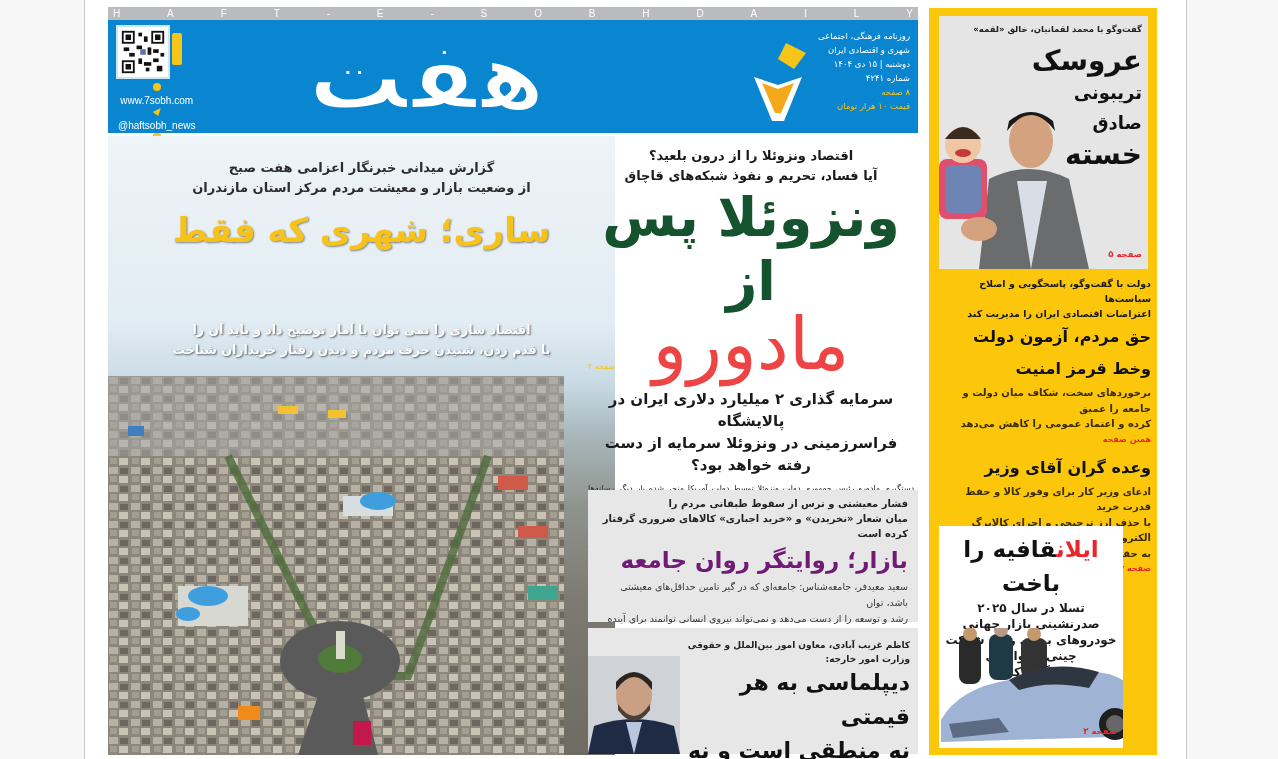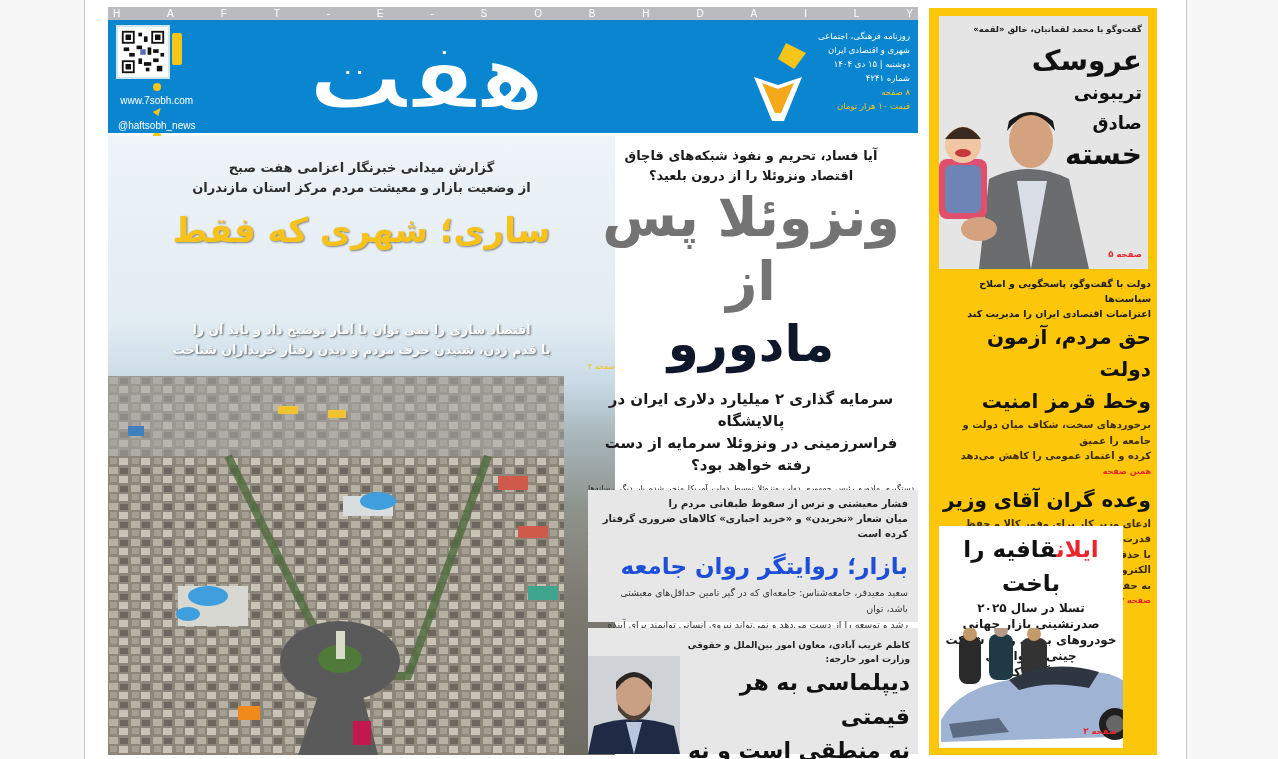--- a/index.html
+++ b/index.html
@@ -29,31 +29,31 @@
           background: linear-gradient(180deg, #eef4f8 0%, #e2ecf3 30%, #c9dae6 40%, #a9b8bd 48%, #8f938d 60%, #7d7a72 75%, #6e6b63 100%); }
   .sari .city { position: absolute; left: 0; top: 240px; width: 456px; height: 379px; }
   .sari .kicker { position: absolute; top: 22px; left: 0; right: 0; text-align: center; direction: rtl; font-size: 13px; line-height: 20px; font-weight: bold; color: #2d2d2d; }
   .sari .title { position: absolute; top: 68px; left: 0; right: 0; text-align: center; direction: rtl; font-size: 34px; line-height: 52px; font-weight: bold; color: #f7c21a; text-shadow: 1px 1px 2px rgba(0,0,0,.45); }
   .sari .lede { position: absolute; top: 184px; left: 10px; right: 10px; text-align: center; direction: rtl; font-size: 12.5px; line-height: 20px; font-weight: bold; color: #fff; text-shadow: 1px 1px 2px rgba(0,0,0,.6); }
   .sari .page-ref { position: absolute; top: 226px; left: 0; right: 0; text-align: right; font-size: 8px; color: #f7c21a; direction: rtl; }
 
   
   .lead { position: absolute; left: 586px; top: 140px; width: 330px; direction: rtl; text-align: center; }
   .lead .kicker { font-size: 13px; font-weight: bold; line-height: 20px; color: #1a1a1a; padding: 6px 0 0 0; text-align: center; }
-  .lead .h1a { font-size: 54px; font-weight: bold; line-height: 64px; color: #737373; letter-spacing: -2px; }
-  .lead .h1b { font-size: 50px; font-weight: bold; line-height: 60px; color: #0f172a; letter-spacing: -1px; }
+  .lead .h1a { font-size: 54px; font-weight: bold; line-height: 64px; color: #14532d; letter-spacing: -2px; }
+  .lead .h1b { font-size: 72px; font-weight: normal; line-height: 60px; color: #ef4444; letter-spacing: -1px; }
   .lead .sub { margin-top: 14px; font-size: 15px; font-weight: bold; line-height: 22px; color: #1a1a1a; }
   .lead .body { margin-top: 6px; font-size: 8px; line-height: 13.6px; color: #222; text-align: justify; padding: 0 2px; }
   .lead .ref { margin-top: 4px; font-size: 9px; color: #e8262d; font-weight: bold; text-align: right; }
 
   
   .gbox { position: absolute; left: 588px; width: 330px; background: #e7e7e8; direction: rtl; }
   .bazaar { top: 490px; height: 132px; padding: 6px 10px; }
   .bazaar .kicker { font-size: 10px; line-height: 15px; font-weight: bold; color: #222; text-align: right; }
-  .bazaar .title { font-size: 23px; line-height: 34px; font-weight: bold; color: #1d4ed8; text-align: right; margin-top: 8px; }
+  .bazaar .title { font-size: 23px; line-height: 34px; font-weight: bold; color: #701a75; text-align: right; margin-top: 2px; }
   .bazaar .body { font-size: 9.5px; line-height: 16px; color: #333; text-align: right; margin-top: 2px; }
   .bazaar .ref { font-size: 8.5px; color: #e8262d; font-weight: bold; margin-top: 3px; }
   .diplo { top: 628px; height: 126px; }
   .diplo .portrait { position: absolute; left: 0; bottom: 0; width: 92px; height: 98px; background: #dcdcdc; overflow: hidden; }
   .diplo .txt { position: absolute; right: 8px; top: 10px; width: 230px; text-align: right; }
   .diplo .kicker { font-size: 9px; line-height: 14px; font-weight: bold; color: #222; }
   .diplo .title { font-size: 22px; line-height: 34px; font-weight: bold; color: #111; }
 
   
   .rcol { position: absolute; left: 929px; top: 8px; width: 228px; height: 747px; background: #fcc70a; }
@@ -62,21 +62,21 @@
   .card1 .title { position: absolute; right: 6px; top: 28px; width: 120px; text-align: right; font-weight: bold; color: #111; }
   .card1 .t1 { font-size: 28px; line-height: 34px; }
   .card1 .t2 { font-size: 18px; line-height: 30px; }
   .card1 .t3 { font-size: 18px; line-height: 30px; }
   .card1 .t4 { font-size: 28px; line-height: 34px; }
   .card1 .ref { position: absolute; right: 6px; bottom: 10px; font-size: 8.5px; font-weight: bold; color: #e8262d; }
   .card1 .person { position: absolute; left: 0; bottom: 0; width: 150px; height: 210px; }
 
   .mid { position: absolute; left: 6px; top: 268px; width: 216px; direction: rtl; text-align: right; }
   .mid .k { font-size: 9.5px; line-height: 15px; font-weight: bold; color: #1a1a1a; }
-  .mid .t { font-size: 20px; line-height: 32px; font-weight: bold; color: #111; }
+  .mid .t { font-size: 16px; line-height: 32px; font-weight: bold; color: #111; }
   .mid .b { font-size: 10px; line-height: 15.5px; color: #3a2b00; font-weight: bold; }
   .mid .r { font-size: 8px; line-height: 16px; font-weight: bold; color: #e8262d; }
 
   .card2 { position: absolute; left: 10px; top: 518px; width: 184px; height: 222px; background: #fff; overflow: hidden; direction: rtl; text-align: center; }
   .card2 .title { font-size: 23px; line-height: 34px; font-weight: bold; color: #111; margin-top: 6px; }
   .card2 .title .red { color: #e8262d; }
   .card2 .body { font-size: 12px; line-height: 16px; font-weight: bold; color: #1a1a1a; padding: 0 6px; }
   .card2 .car { position: absolute; left: 0; bottom: 0; width: 209px; height: 120px; }
   .card2 .ref { position: absolute; right: 6px; bottom: 12px; font-size: 8.5px; font-weight: bold; color: #e8262d; }
 </style>
@@ -212,22 +212,22 @@
   </div>
   <div class="lede">
     <div>اقتصاد ساری را نمی توان با آمار توضیح داد و باید آن را</div>
     <div>با قدم زدن، شنیدن حرف مردم و دیدن رفتار خریداران شناخت</div>
   </div>
   <div class="page-ref">صفحه ۴</div>
 </div>
 
 <div class="lead">
   <div class="kicker">
+    <div>اقتصاد ونزوئلا را از درون بلعید؟</div>
     <div>آیا فساد، تحریم و نفوذ شبکه‌های قاچاق</div>
-    <div>اقتصاد ونزوئلا را از درون بلعید؟</div>
   </div>
   <div class="h1a">ونزوئلا پس از</div>
   <div class="h1b">مادورو</div>
   <div class="sub">
     <div>سرمایه گذاری ۲ میلیارد دلاری ایران در پالایشگاه</div>
     <div>فراسرزمینی در ونزوئلا سرمایه از دست رفته خواهد بود؟</div>
   </div>
   <div class="body">دستگیری مادورو رئیس جمهوری دولت ونزوئلا توسط دولت آمریکا منجر شده بار دیگر رسانه‌ها روی اقتصاد این کشور زوم کنند. بسیاری معتقدند که این اقدام آمریکا در سایه ضعف دولت ونزوئلا رخ داده است و منجر شده تا اقتصاد این کشور در گیر فساد شود و مردم ناراضی باشند. همین مسئله باعث شده تا بستر تهاجم یک نیروی خارجی به این کشور فراهم شود. در واقع تورمی که از اوایل دهه ۱۹۹۰ اقتصاد این کشور را به چالش کشید باعث شد تا رانت و فساد در این کشور افزایش پیدا کند.</div>
   <div class="ref">صفحه‌های ۲ و ۳</div>
 </div>

